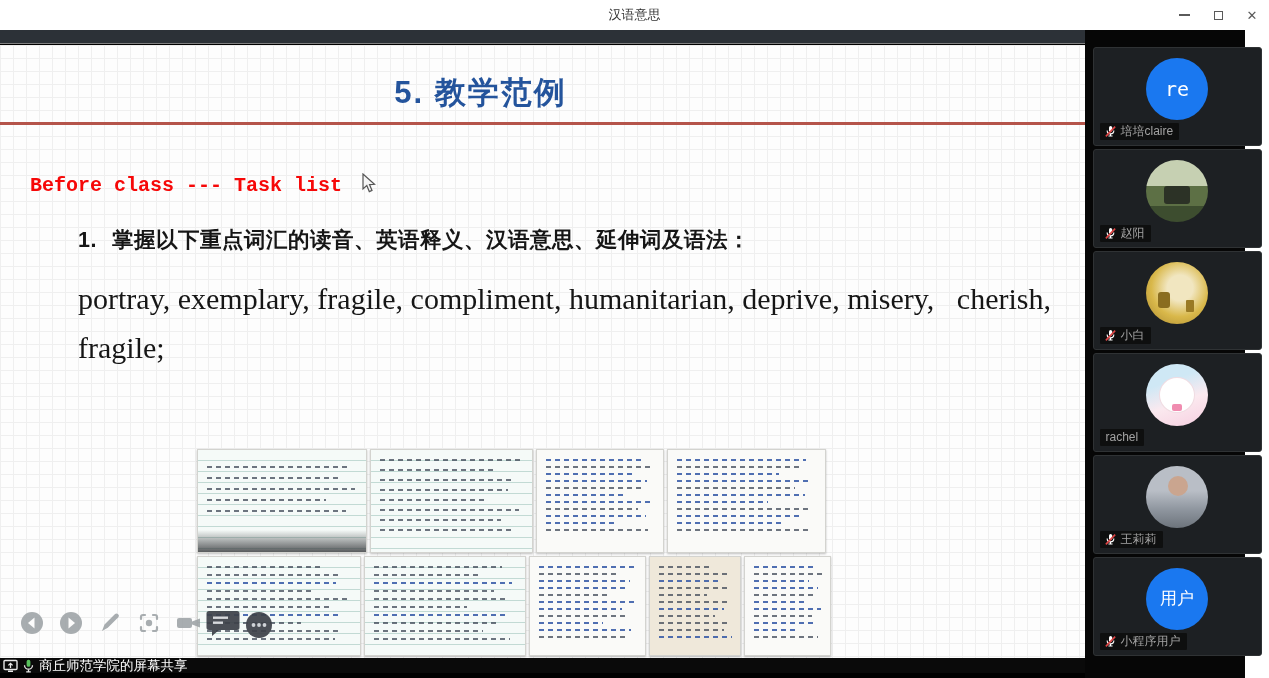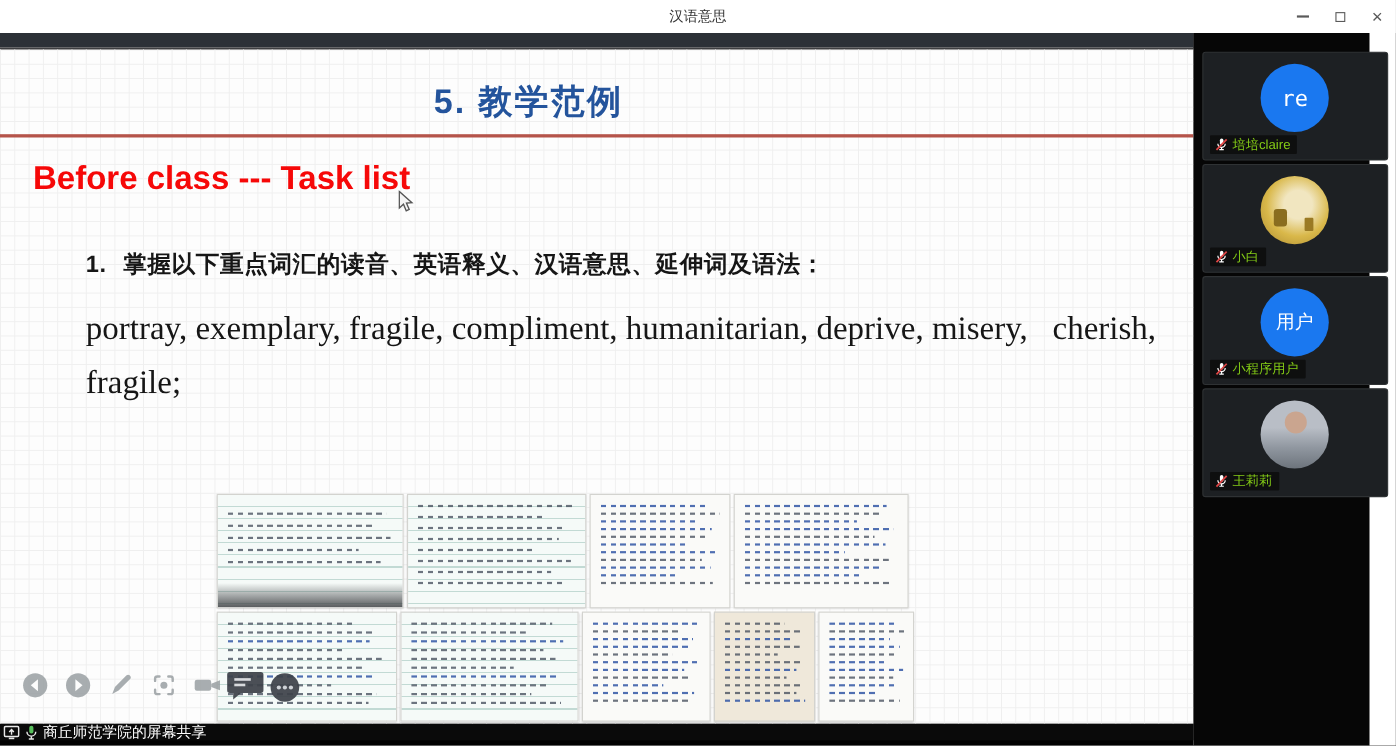--- a/index.html
+++ b/index.html
@@ -22,22 +22,22 @@
   .topbar { position:absolute; left:0; top:0; width:100%; height:14px; background:#2c3137; border-bottom:1px solid #808080; }
 
   .slide { position:absolute; left:0; top:15px; width:1085px; height:613px; background-color:#fdfdfd;
     background-image:linear-gradient(#efefef 1px, transparent 1px),linear-gradient(90deg,#efefef 1px, transparent 1px);
     background-size:13px 13px; overflow:hidden; }
 
   .slide-title { position:absolute; top:27px; left:0; width:100%; text-align:center; transform:translateX(-62px);
     font-size:31px; font-weight:bold; color:#24549c; letter-spacing:2px; }
   .red-divider { position:absolute; top:77px; left:0; width:100%; height:3px; background:#b5544a; }
 
-  .task-heading { position:absolute; top:101px; left:30px; font-family:Liberation Sans, sans-serif;
-    font-size:30px; font-weight:bold; color:#f60808; }
+  .task-heading { position:absolute; top:129px; left:30px; font-family:Liberation Mono, monospace;
+    font-size:20px; font-weight:bold; color:#f60808; }
 
   .cursor-icon { position:absolute; left:362px; top:128px; }
 
   .line { position:absolute; left:78px; color:#161616; white-space:pre; }
   .line .num { display:inline-block; width:34px; }
   .cn { font-size:21.5px; font-weight:600; letter-spacing:.5px; }
   .en { font-family:"Liberation Serif","DejaVu Serif",serif; font-size:30px; font-weight:normal; }
   .l1 { top:180px; } .l2 { top:237px; } .l3 { top:286px; } .l4 { top:328px; } .l5 { top:379px; }
 
   
@@ -76,21 +76,21 @@
   .av-outdoor::after { content:''; position:absolute; left:18px; top:26px; width:26px; height:18px; background:#2c3226; border-radius:3px; }
   .av-yellow { background:radial-gradient(circle at 55% 42%,#f1e6c0 0 26%,#d9b84a 58%,#a8862e); }
   .av-yellow::after { content:''; position:absolute; left:12px; top:30px; width:12px; height:16px; background:#8a6d1f; border-radius:3px;
     box-shadow:26px 6px 0 -2px #9a7a24; }
   .av-bunny { background:linear-gradient(160deg,#cfe8f5 0 30%,#fbe9ef 60%,#f6cfe0); }
   .av-bunny::before { content:''; position:absolute; left:14px; top:14px; width:34px; height:34px; background:#fff; border-radius:50%;
     box-shadow:0 0 0 1px #f0dce2; }
   .av-bunny::after { content:''; position:absolute; left:26px; top:40px; width:10px; height:7px; background:#f08cb0; border-radius:2px; }
   .av-baby { background:linear-gradient(180deg,#b9bec6 0 40%,#8f969f 70%,#6d747c); }
   .av-baby::after { content:''; position:absolute; left:22px; top:10px; width:20px; height:20px; background:#caa58f; border-radius:50%; }
-  .name-label { position:absolute; left:6px; bottom:5px; background:rgba(10,10,10,.78); color:#84cc16; font-size:12px;
+  .name-label { position:absolute; left:6px; bottom:5px; background:rgba(10,10,10,.78); color:#a3a3a3; font-size:12px;
     display:flex; gap:4px; padding:2px 6px 2px 4px; border-radius:1px; line-height:13px; white-space:nowrap; }
   .name-label.no-mic { padding-left:6px; }
 </style>
 </head>
 <body>
 
 <div class="app">
 
   <div class="titlebar">
     <div class="titlebar-title">汉语意思</div>
@@ -329,50 +329,68 @@
           <svg width="13" height="13" viewBox="0 0 14 14">
             <rect x="5.4" y="1" width="3.4" height="6.4" rx="1.7" fill="#fff"></rect>
             <path d="M3.4 6 a3.6 3.6 0 0 0 7.2 0" fill="none" stroke="#fff" stroke-width="1.2"></path>
             <path d="M7 9.8 V11.6 M4.8 11.9 H9.2" stroke="#fff" stroke-width="1.2"></path>
             <line x1="2" y1="12.2" x2="12" y2="1.8" stroke="#e04545" stroke-width="1.7"></line>
           </svg>
           <span>培培claire</span>
         </div>
       </div>
       <div class="tile">
+        <div class="avatar av-outdoor"></div>
+        <div class="name-label">
+          <svg width="13" height="13" viewBox="0 0 14 14">
+            <rect x="5.4" y="1" width="3.4" height="6.4" rx="1.7" fill="#fff"></rect>
+            <path d="M3.4 6 a3.6 3.6 0 0 0 7.2 0" fill="none" stroke="#fff" stroke-width="1.2"></path>
+            <path d="M7 9.8 V11.6 M4.8 11.9 H9.2" stroke="#fff" stroke-width="1.2"></path>
+            <line x1="2" y1="12.2" x2="12" y2="1.8" stroke="#e04545" stroke-width="1.7"></line>
+          </svg>
+          <span>赵阳</span>
+        </div>
+      </div>
+      <div class="tile">
         <div class="avatar av-yellow"></div>
         <div class="name-label">
           <svg width="13" height="13" viewBox="0 0 14 14">
             <rect x="5.4" y="1" width="3.4" height="6.4" rx="1.7" fill="#fff"></rect>
             <path d="M3.4 6 a3.6 3.6 0 0 0 7.2 0" fill="none" stroke="#fff" stroke-width="1.2"></path>
             <path d="M7 9.8 V11.6 M4.8 11.9 H9.2" stroke="#fff" stroke-width="1.2"></path>
             <line x1="2" y1="12.2" x2="12" y2="1.8" stroke="#e04545" stroke-width="1.7"></line>
           </svg>
           <span>小白</span>
         </div>
       </div>
       <div class="tile">
+        <div class="avatar av-bunny"></div>
+        <div class="name-label no-mic">
+          <span>rachel</span>
+        </div>
+      </div>
+      <div class="tile">
+        <div class="avatar av-baby"></div>
+        <div class="name-label">
+          <svg width="13" height="13" viewBox="0 0 14 14">
+            <rect x="5.4" y="1" width="3.4" height="6.4" rx="1.7" fill="#fff"></rect>
+            <path d="M3.4 6 a3.6 3.6 0 0 0 7.2 0" fill="none" stroke="#fff" stroke-width="1.2"></path>
+            <path d="M7 9.8 V11.6 M4.8 11.9 H9.2" stroke="#fff" stroke-width="1.2"></path>
+            <line x1="2" y1="12.2" x2="12" y2="1.8" stroke="#e04545" stroke-width="1.7"></line>
+          </svg>
+          <span>王莉莉</span>
+        </div>
+      </div>
+      <div class="tile">
         <div class="avatar av-blue cn-text">用户</div>
         <div class="name-label">
           <svg width="13" height="13" viewBox="0 0 14 14">
             <rect x="5.4" y="1" width="3.4" height="6.4" rx="1.7" fill="#fff"></rect>
             <path d="M3.4 6 a3.6 3.6 0 0 0 7.2 0" fill="none" stroke="#fff" stroke-width="1.2"></path>
             <path d="M7 9.8 V11.6 M4.8 11.9 H9.2" stroke="#fff" stroke-width="1.2"></path>
             <line x1="2" y1="12.2" x2="12" y2="1.8" stroke="#e04545" stroke-width="1.7"></line>
           </svg>
           <span>小程序用户</span>
         </div>
       </div>
-      <div class="tile">
-        <div class="avatar av-baby"></div>
-        <div class="name-label">
-          <svg width="13" height="13" viewBox="0 0 14 14">
-            <rect x="5.4" y="1" width="3.4" height="6.4" rx="1.7" fill="#fff"></rect>
-            <path d="M3.4 6 a3.6 3.6 0 0 0 7.2 0" fill="none" stroke="#fff" stroke-width="1.2"></path>
-            <path d="M7 9.8 V11.6 M4.8 11.9 H9.2" stroke="#fff" stroke-width="1.2"></path>
-            <line x1="2" y1="12.2" x2="12" y2="1.8" stroke="#e04545" stroke-width="1.7"></line>
-          </svg>
-          <span>王莉莉</span>
-        </div>
-      </div>
     </div>
 
 </div>
 
 </body></html>

